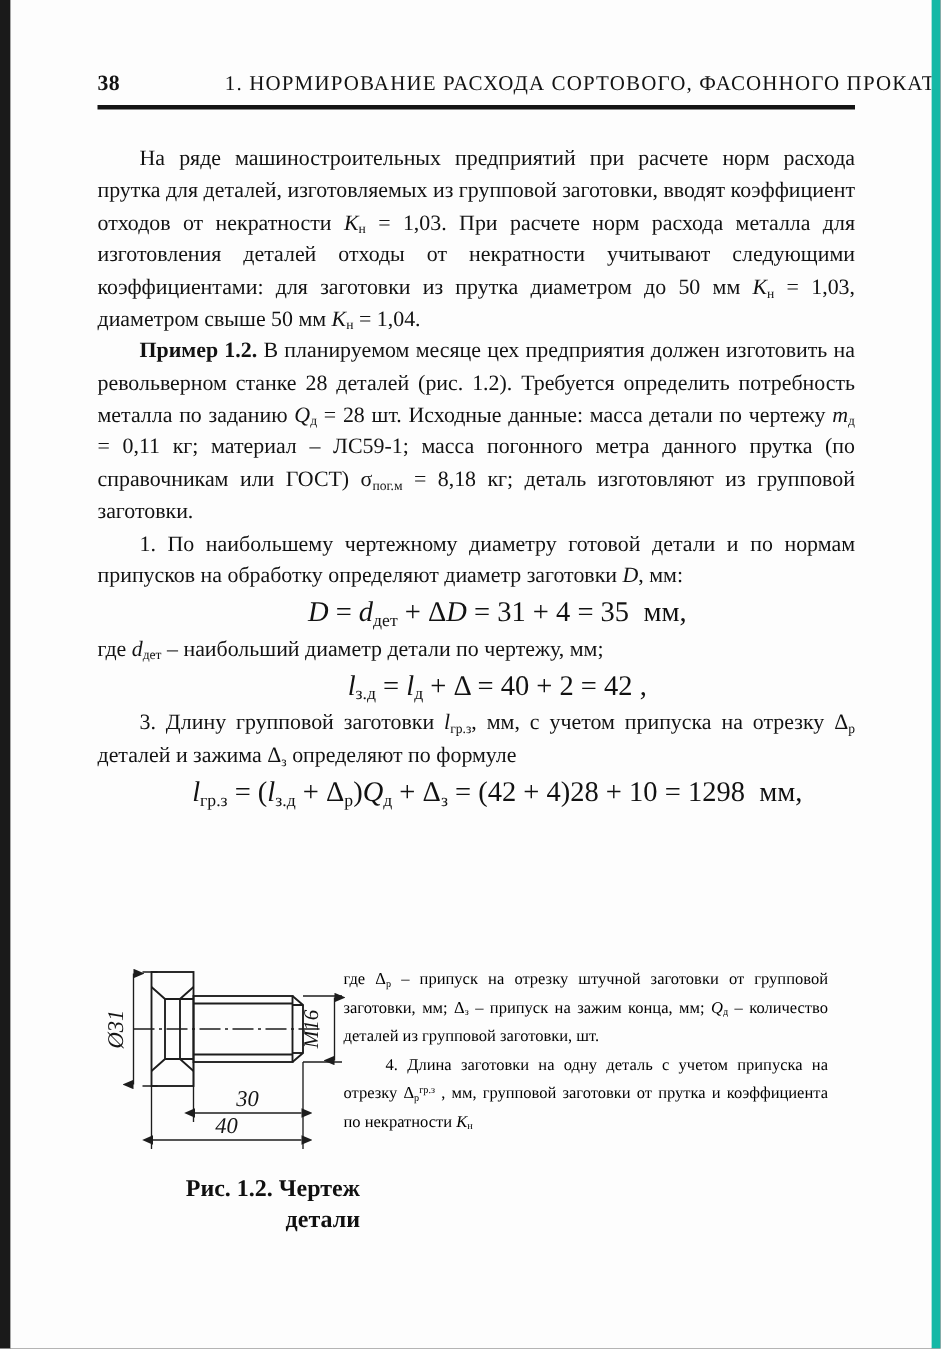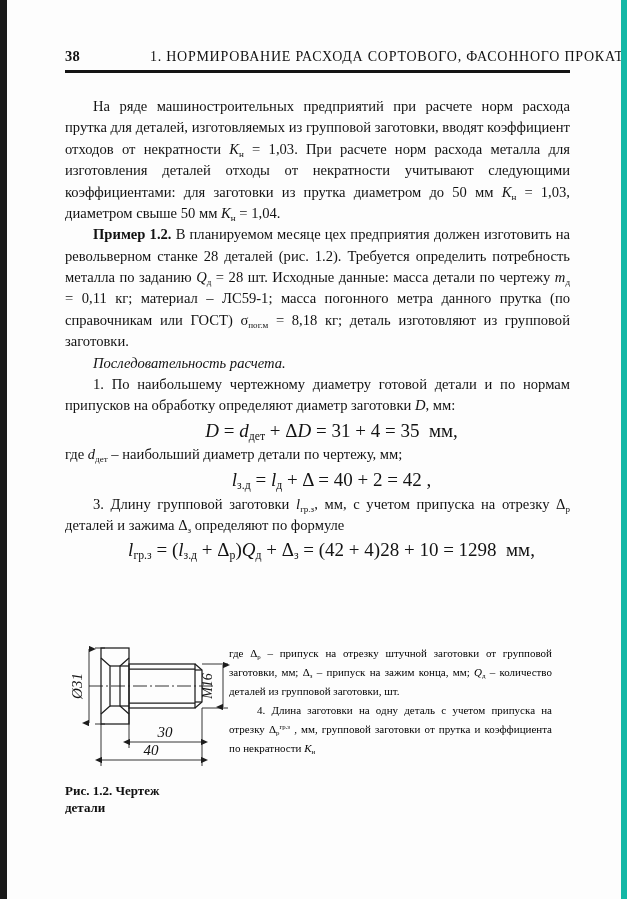--- a/index.html
+++ b/index.html
@@ -106,23 +106,23 @@
     width: 175px;
   }
   .drawing {
     position: relative;
     width: 175px;
     height: 140px;
   }
   .drawing svg { display: block; }
   .figcaption {
     margin-top: 6px;
-    text-align: left;
+    text-align: right;
     font-weight: bold;
-    font-size: 13px;
+    font-size: 16px;
     line-height: 1.32;
     color: #101010;
   }
 
   .rightcol {
     position: absolute;
     left: 222px;
     top: 644px;
     width: 323px;
     color: #000000;
@@ -144,21 +144,20 @@
     <span class="head-title">1. НОРМИРОВАНИЕ  РАСХОДА  СОРТОВОГО, ФАСОННОГО ПРОКАТА</span>
   </div>
   <div class="head-rule"></div>
 
   <div class="body">
 
     <p><span>На ряде машиностроительных предприятий при расчете норм расхода прутка для деталей, изготовляемых из групповой заготовки, вводят коэффициент отходов от некратности </span><var class="v">K</var><sub>н</sub><span> = 1,03. При расчете норм расхода металла для изготовления деталей отходы от некратности учитывают следующими коэффициентами: для заготовки из прутка диаметром до 50 мм </span><var class="v">K</var><sub>н</sub><span> = 1,03, диаметром свыше 50 мм </span><var class="v">K</var><sub>н</sub><span> = 1,04.</span></p>
 
     <p><span class="bold">Пример 1.2.</span><span> В планируемом месяце цех предприятия должен изготовить на револьверном станке 28 деталей (рис. 1.2). Требуется определить потребность металла по заданию </span><var class="v">Q</var><sub>д</sub><span> = 28 шт. Исходные данные: масса детали по чертежу </span><var class="v">m</var><sub>д</sub><span> = 0,11 кг; материал – ЛС59-1; масса погонного метра данного прутка (по справочникам или ГОСТ) </span><span>σ</span><sub>пог.м</sub><span> = 8,18 кг; деталь изготовляют из групповой заготовки.</span></p>
 
-    <p class="italic">Последовательность расчета.</p>
 
     <p><span>1. По наибольшему чертежному диаметру готовой детали и по нормам припусков на обработку определяют диаметр заготовки </span><var class="v">D</var><span>, мм:</span></p>
 
     <p class="math"><var>D</var><span class="up"> = </span><var>d</var><sub>дет</sub><span class="up"> + Δ</span><var>D</var><span class="up"> = 31 + 4 = 35</span>&nbsp;&nbsp;<span class="up">мм,</span></p>
 
     <p class="noindent"><span>где </span><var class="v">d</var><sub>дет</sub><span> – наибольший диаметр детали по чертежу, мм;</span></p>
 
 
 
     <p class="math"><var>l</var><sub>з.д</sub><span class="up"> = </span><var>l</var><sub>д</sub><span class="up"> + Δ = 40 + 2 = 42 ,</span></p>

